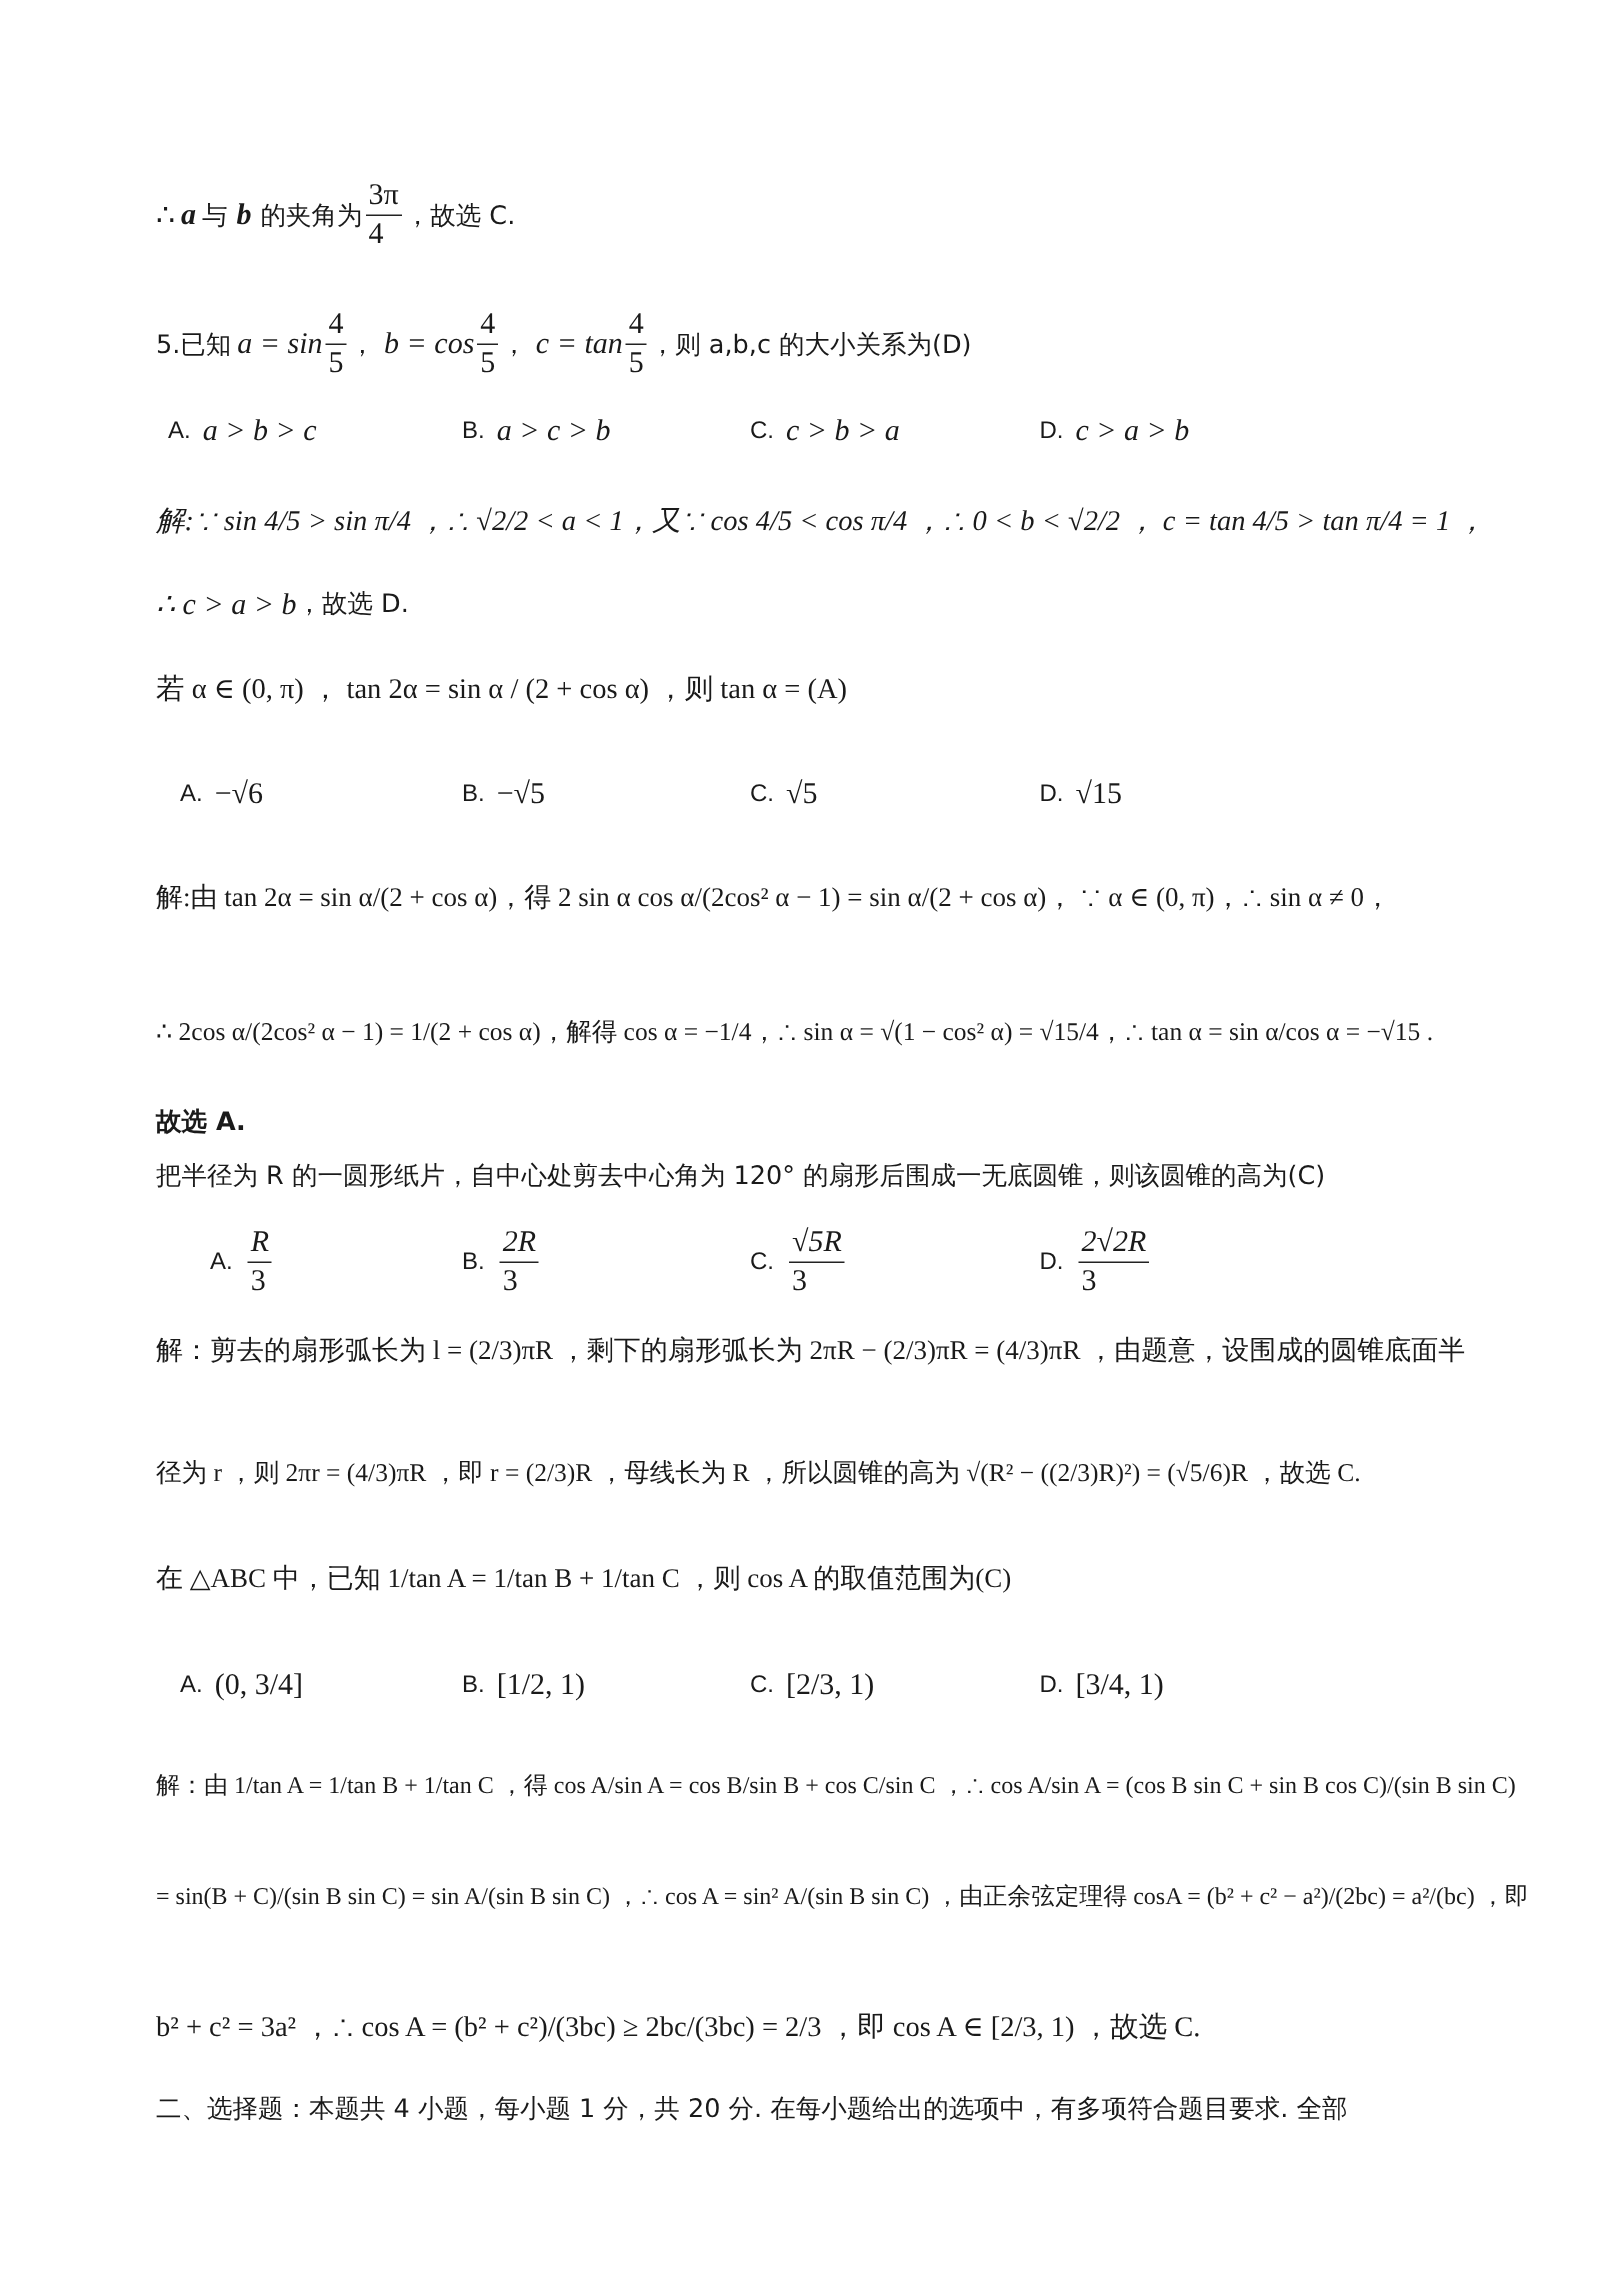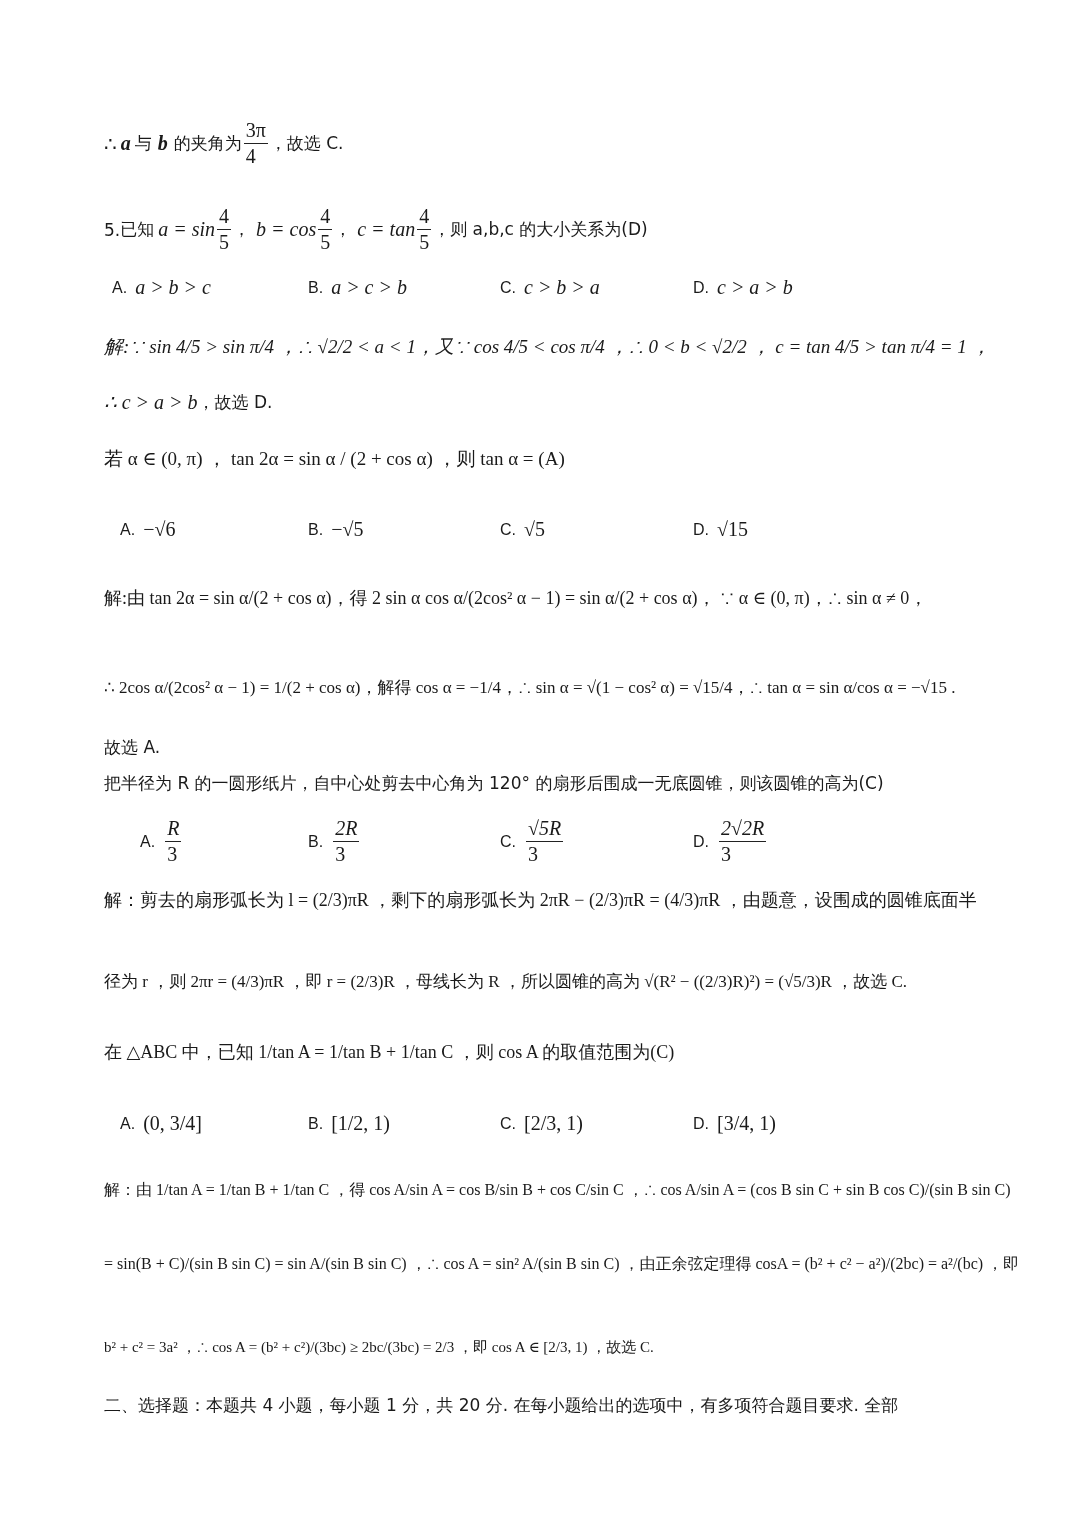--- a/index.html
+++ b/index.html
@@ -100,21 +100,21 @@
     <span class="optlabel">C.</span>
     <span class="m">√5</span>
   </div>
 <div class="opt" style="top:518px; left:693px;">
     <span class="optlabel">D.</span>
     <span class="m">√15</span>
   </div>
 
 <div class="line m" style="top:586px; font-size:18px;">解:由 tan 2α = sin α/(2 + cos α)，得 2 sin α cos α/(2cos² α − 1) = sin α/(2 + cos α)， ∵ α ∈ (0, π)，∴ sin α ≠ 0，</div>
 <div class="line m" style="top:676px; font-size:17px;">∴ 2cos α/(2cos² α − 1) = 1/(2 + cos α)，解得 cos α = −1/4，∴ sin α = √(1 − cos² α) = √15/4，∴ tan α = sin α/cos α = −√15 .</div>
-<div class="line cn" style="top:736px;">故选 A.</div>
+<div class="line cn" style="top:736px;font-weight:bold;">故选 A.</div>
 
 <div class="line cn" style="top:772px; font-size:17px;">把半径为 R 的一圆形纸片，自中心处剪去中心角为 120° 的扇形后围成一无底圆锥，则该圆锥的高为(C)</div>
 
 <div class="opt" style="top:816px; left:140px;">
     <span class="optlabel">A.</span>
     <span class="frac">
       <span class="num i">R</span>
       <span class="bar"></span>
       <span class="den">3</span>
     </span>
@@ -138,21 +138,21 @@
 <div class="opt" style="top:816px; left:693px;">
     <span class="optlabel">D.</span>
     <span class="frac">
       <span class="num i">2√2R</span>
       <span class="bar"></span>
       <span class="den">3</span>
     </span>
   </div>
 
 <div class="line m" style="top:888px; font-size:18px;">解：剪去的扇形弧长为 l = (2/3)πR ，剩下的扇形弧长为 2πR − (2/3)πR = (4/3)πR ，由题意，设围成的圆锥底面半</div>
-<div class="line m" style="top:970px; font-size:17px;">径为 r ，则 2πr = (4/3)πR ，即 r = (2/3)R ，母线长为 R ，所以圆锥的高为 √(R² − ((2/3)R)²) = (√5/3)R ，故选 C.</div>
+<div class="line m" style="top:970px; font-size:17px;">径为 r ，则 2πr = (4/3)πR ，即 r = (2/3)R ，母线长为 R ，所以圆锥的高为 √(R² − ((2/3)R)²) = (√5/6)R ，故选 C.</div>
 
 <div class="line m" style="top:1040px; font-size:18px;">在 △ABC 中，已知 1/tan A = 1/tan B + 1/tan C ，则 cos A 的取值范围为(C)</div>
 
 <div class="opt" style="top:1112px; left:120px;">
     <span class="optlabel">A.</span>
     <span class="m">(0, 3/4]</span>
   </div>
 <div class="opt" style="top:1112px; left:308px;">
     <span class="optlabel">B.</span>
     <span class="m">[1/2, 1)</span>
@@ -161,15 +161,15 @@
     <span class="optlabel">C.</span>
     <span class="m">[2/3, 1)</span>
   </div>
 <div class="opt" style="top:1112px; left:693px;">
     <span class="optlabel">D.</span>
     <span class="m">[3/4, 1)</span>
   </div>
 
 <div class="line m" style="top:1180px; font-size:16px;">解：由 1/tan A = 1/tan B + 1/tan C ，得 cos A/sin A = cos B/sin B + cos C/sin C ，∴ cos A/sin A = (cos B sin C + sin B cos C)/(sin B sin C)</div>
 <div class="line m" style="top:1254px; font-size:16px;">= sin(B + C)/(sin B sin C) = sin A/(sin B sin C) ，∴ cos A = sin² A/(sin B sin C) ，由正余弦定理得 cosA = (b² + c² − a²)/(2bc) = a²/(bc) ，即</div>
-<div class="line m" style="top:1338px; font-size:15px;">b² + c² = 3a² ，∴ cos A = (b² + c²)/(3bc) ≥ 2bc/(3bc) = 2/3 ，即 cos A ∈ [2/3, 1) ，故选 C.</div>
+<div class="line m" style="top:1338px; font-size:19px;">b² + c² = 3a² ，∴ cos A = (b² + c²)/(3bc) ≥ 2bc/(3bc) = 2/3 ，即 cos A ∈ [2/3, 1) ，故选 C.</div>
 
 <div class="line cn" style="top:1394px; font-size:17px;">二、选择题：本题共 4 小题，每小题 1 分，共 20 分. 在每小题给出的选项中，有多项符合题目要求. 全部</div>
 
 </body></html>

